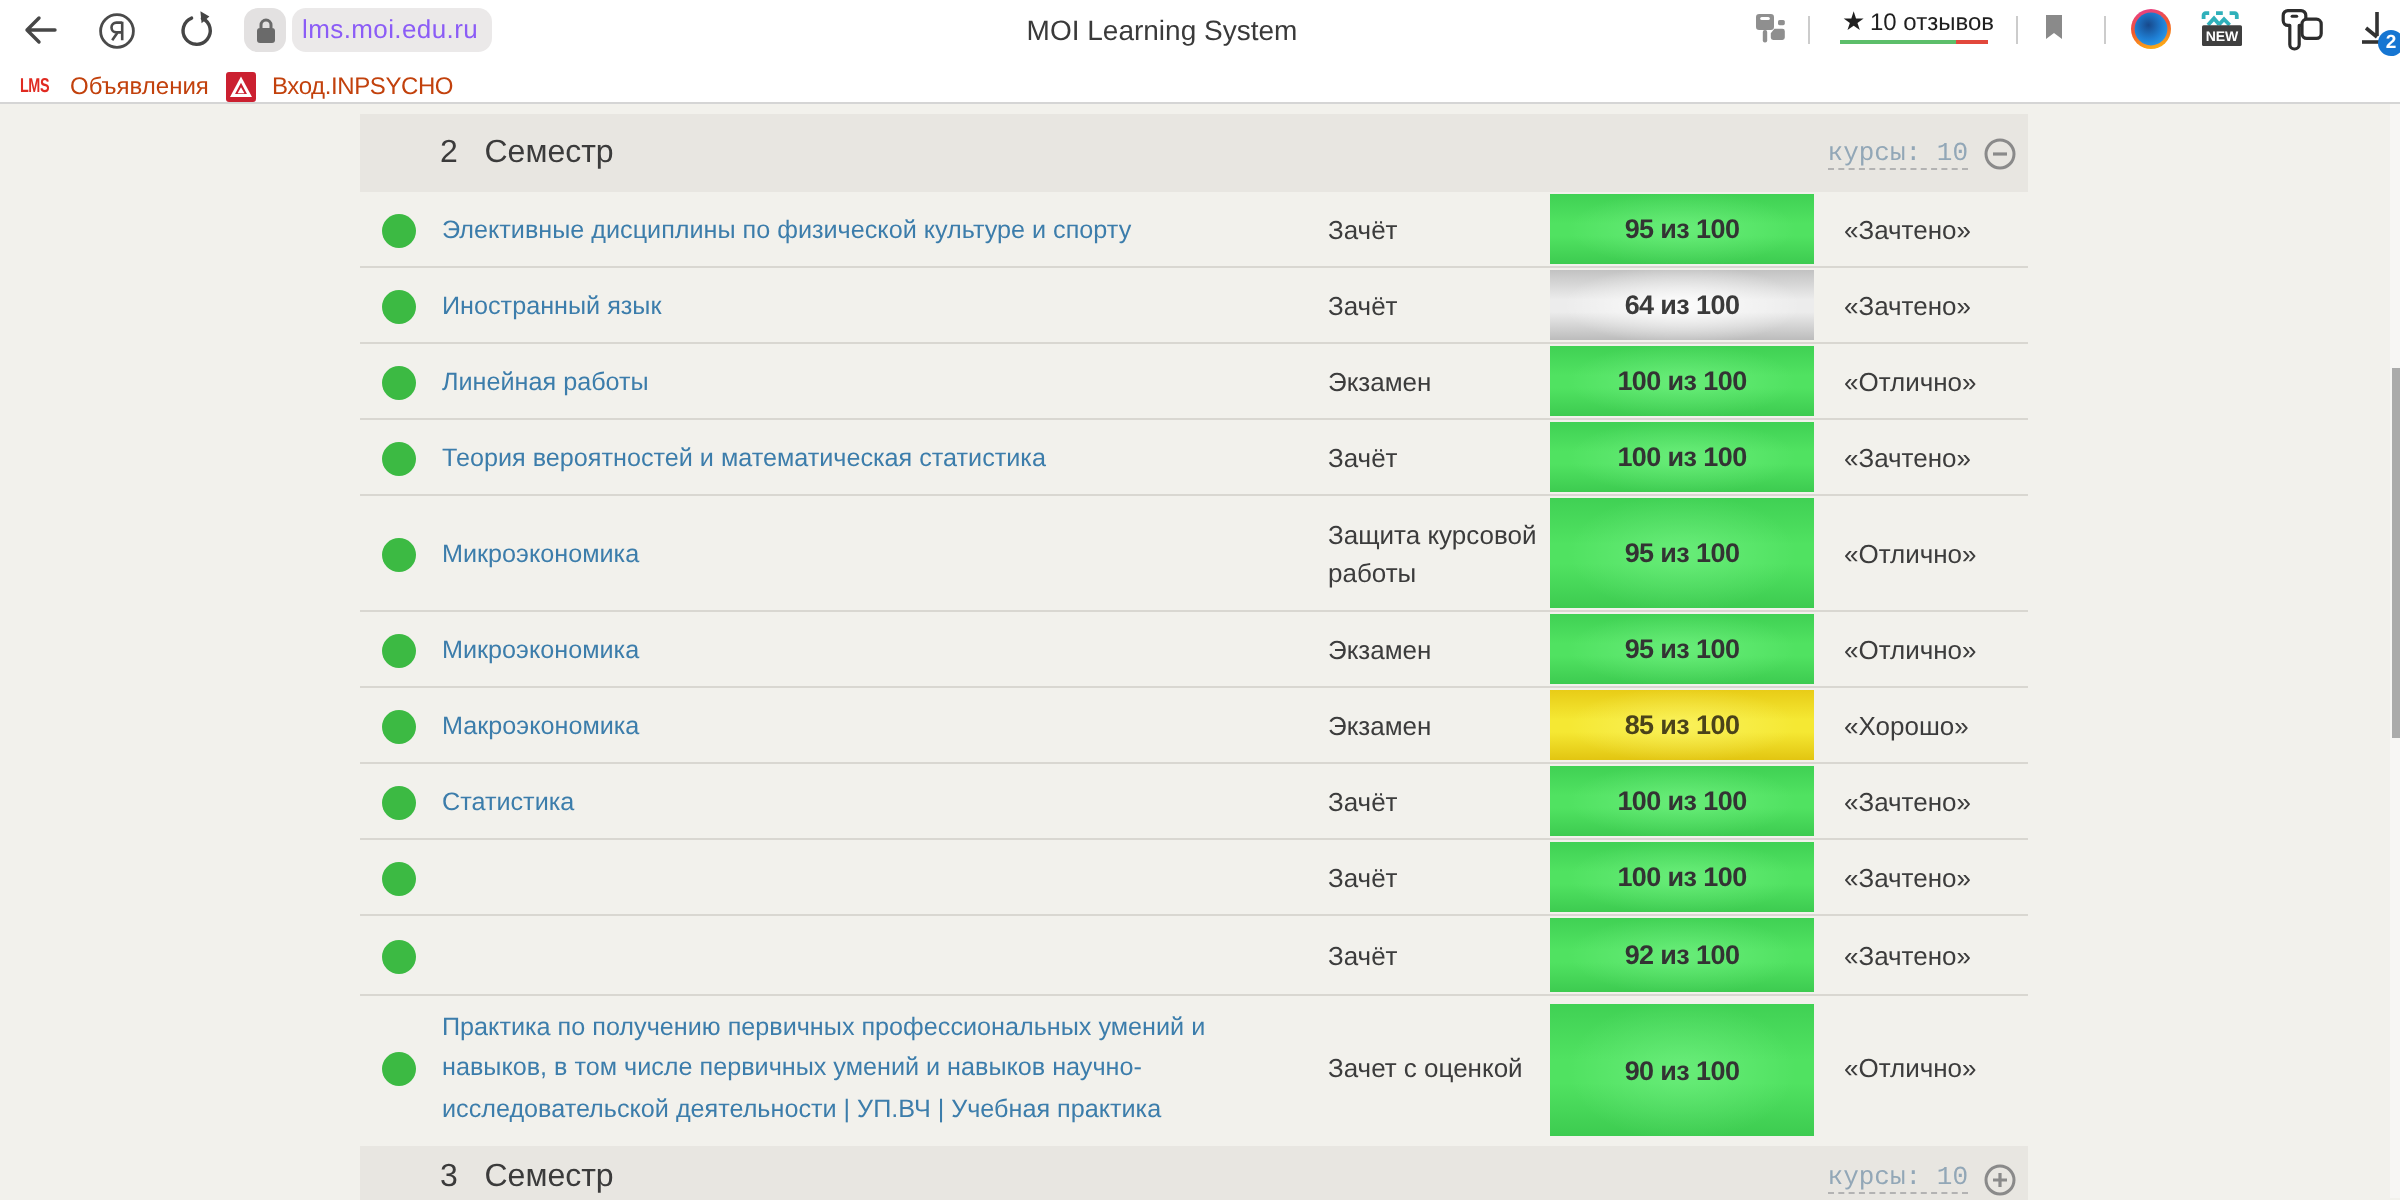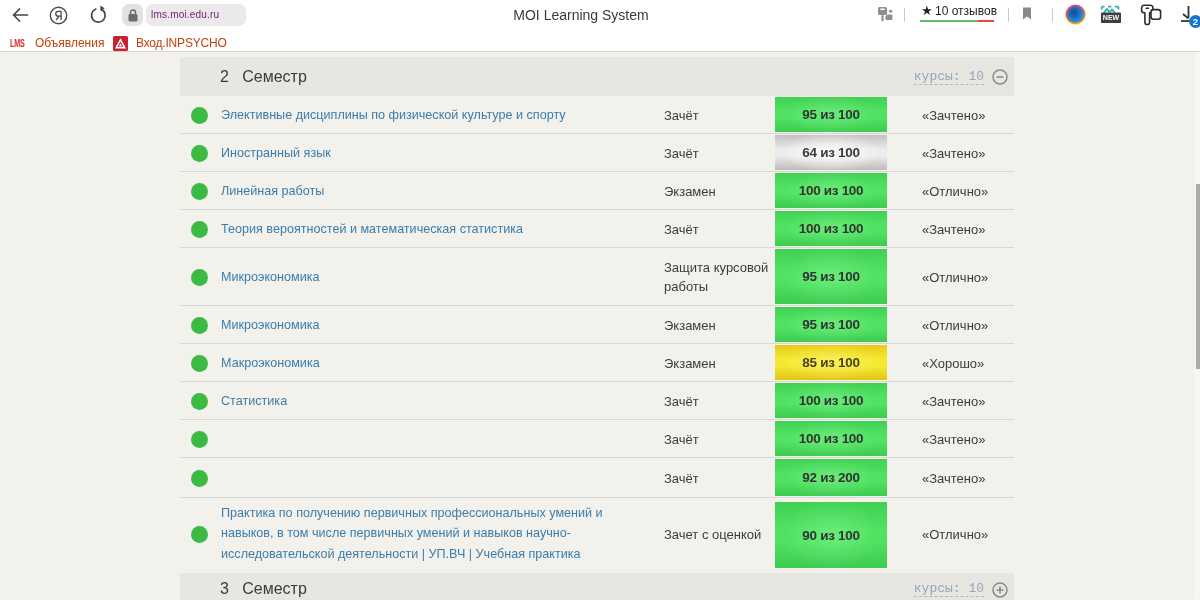--- a/index.html
+++ b/index.html
@@ -3,21 +3,21 @@
 <meta charset="utf-8">
 <style>
 * { margin:0; padding:0; box-sizing:border-box; }
 html,body { width:1200px; height:600px; overflow:hidden; }
 body { font-family:"Liberation Sans",sans-serif; background:#f2f1ec; position:relative; }
 
 
 .chrome { position:absolute; left:0; top:0; width:1200px; height:52px; background:#ffffff; border-bottom:1px solid #d5d5d5; z-index:5; }
 .tbicon { position:absolute; }
 .lockchip { position:absolute; left:122px; top:4px; width:21px; height:22px; background:#e3e1e1; border-radius:7px; }
-.urlpill { position:absolute; left:146px; top:4px; width:100px; height:22px; background:#ebe9e9; border-radius:7px; color:#701a75; font-size:10px; line-height:22px; padding-left:5px; letter-spacing:0.2px; }
+.urlpill { position:absolute; left:146px; top:4px; width:100px; height:22px; background:#ebe9e9; border-radius:7px; color:#8b5cf6; font-size:13px; line-height:22px; padding-left:5px; letter-spacing:0.2px; }
 .pagetitle { position:absolute; left:481px; top:0; width:200px; height:30px; line-height:30px; text-align:center; font-size:14px; color:#3a3a3a; }
 .sep { position:absolute; top:8px; width:1px; height:14px; background:#cccccc; }
 .revtext { position:absolute; left:935px; top:4px; font-size:12px; color:#1f1f1f; }
 .star { position:absolute; left:921px; top:3px; font-size:13px; color:#1f1f1f; }
 .ratebar { position:absolute; left:920px; top:19.5px; width:74px; height:2.5px; background:#5cbe6a; }
 .ratebar .red { position:absolute; right:0; top:0; width:16px; height:2.5px; background:#e2483c; }
 
 
 .bm { position:absolute; font-size:12px; color:#c2410c; top:36px; }
 .lmslogo { position:absolute; left:10px; top:38px; font-size:10px; font-weight:800; letter-spacing:-0.3px; color:#e02b22; transform:scaleX(0.72); transform-origin:left center; }
@@ -25,21 +25,21 @@
 
 .row { position:absolute; left:180px; width:834px; border-bottom:1px solid #d9d7d1; background:#f2f1ec; }
 .sechead { position:absolute; left:180px; width:834px; background:#e8e6e1; border-bottom:0; }
 .sechead .st { position:absolute; left:40px; top:50%; transform:translateY(-50%); font-size:16px; color:#3b3b3b; }
 .crs { position:absolute; right:30px; top:50%; transform:translateY(-50%); font-size:13px; color:#92a7b7; border-bottom:1px dashed #b3b3b3; padding-bottom:0px;font-family:Liberation Mono, monospace; }
 .crsic { position:absolute; right:6px; top:50%; margin-top:-8px; }
 .dot { position:absolute; left:10.5px; top:50%; margin-top:-8px; width:17px; height:17px; border-radius:50%; background:#3cba43; }
 .nm { position:absolute; left:41px; top:50%; transform:translateY(-50%); font-size:12.6px; line-height:20.5px; color:#3c7dab; }
 .tp { position:absolute; left:484px; top:50%; transform:translateY(-50%); font-size:13px; line-height:19px; color:#3c3c3c; }
 .gr { position:absolute; left:723px; top:50%; transform:translateY(-50%); font-size:13px; color:#3c3c3c;margin-left:19px; }
-.cell { position:absolute; left:595px; top:1px; bottom:1px; width:112px; display:flex; align-items:center; justify-content:center; font-size:13.5px; letter-spacing:-0.3px; font-weight:600; color:#333333; }
+.cell { position:absolute; left:595px; top:1px; bottom:1px; width:132px; display:flex; align-items:center; justify-content:center; font-size:13.5px; letter-spacing:-0.3px; font-weight:600; color:#333333; }
 .cg { background:radial-gradient(ellipse 60% 75% at 50% 50%, rgba(150,255,165,0.35), rgba(150,255,165,0) 72%), linear-gradient(180deg, #40d154 0%, #50e261 42%, #50e261 60%, #3dcb50 100%); }
 .cs { background:radial-gradient(ellipse 60% 75% at 50% 50%, rgba(255,255,255,0.85), rgba(255,255,255,0) 75%), linear-gradient(180deg, #c2c2c2 0%, #ececec 42%, #ececec 60%, #bcbcbc 100%); color:#3a3a3a; }
 .cy { background:radial-gradient(ellipse 60% 75% at 50% 50%, rgba(255,250,130,0.5), rgba(255,250,130,0) 72%), linear-gradient(180deg, #e8cc17 0%, #f5e833 42%, #f5e833 60%, #e2c511 100%); color:#4a431a; }
 
 
 .sbwhite { position:absolute; left:1195px; top:52px; width:5px; height:547px; background:#f7f6f4; }
 .sbthumb { position:absolute; left:1196px; top:184px; width:4px; height:185px; background:#ababab; }
 </style>
 </head>
 <body>
@@ -202,21 +202,21 @@
 </div>
 <div class="row" style="top:420px;height:38px;">
   <div class="dot"></div>
   <div class="tp">Зачёт</div>
     <div class="cell cg">100 из 100</div>
     <div class="gr">«Зачтено»</div>
 </div>
 <div class="row" style="top:458px;height:40px;">
   <div class="dot"></div>
   <div class="tp">Зачёт</div>
-    <div class="cell cg">92 из 200</div>
+    <div class="cell cg">92 из 100</div>
     <div class="gr">«Зачтено»</div>
 </div>
 <div class="row" style="top:498px;height:71px;border-bottom:0;">
   <div class="dot"></div>
     <div class="nm">Практика по получению первичных профессиональных умений и<br>навыков, в том числе первичных умений и навыков научно-<br>исследовательской деятельности | УП.ВЧ | Учебная практика</div>
   <div class="tp">Зачет с оценкой</div>
     <div class="cell cg" style="top:4px;bottom:1px;">90 из 100</div>
     <div class="gr">«Отлично»</div>
 </div>
 

